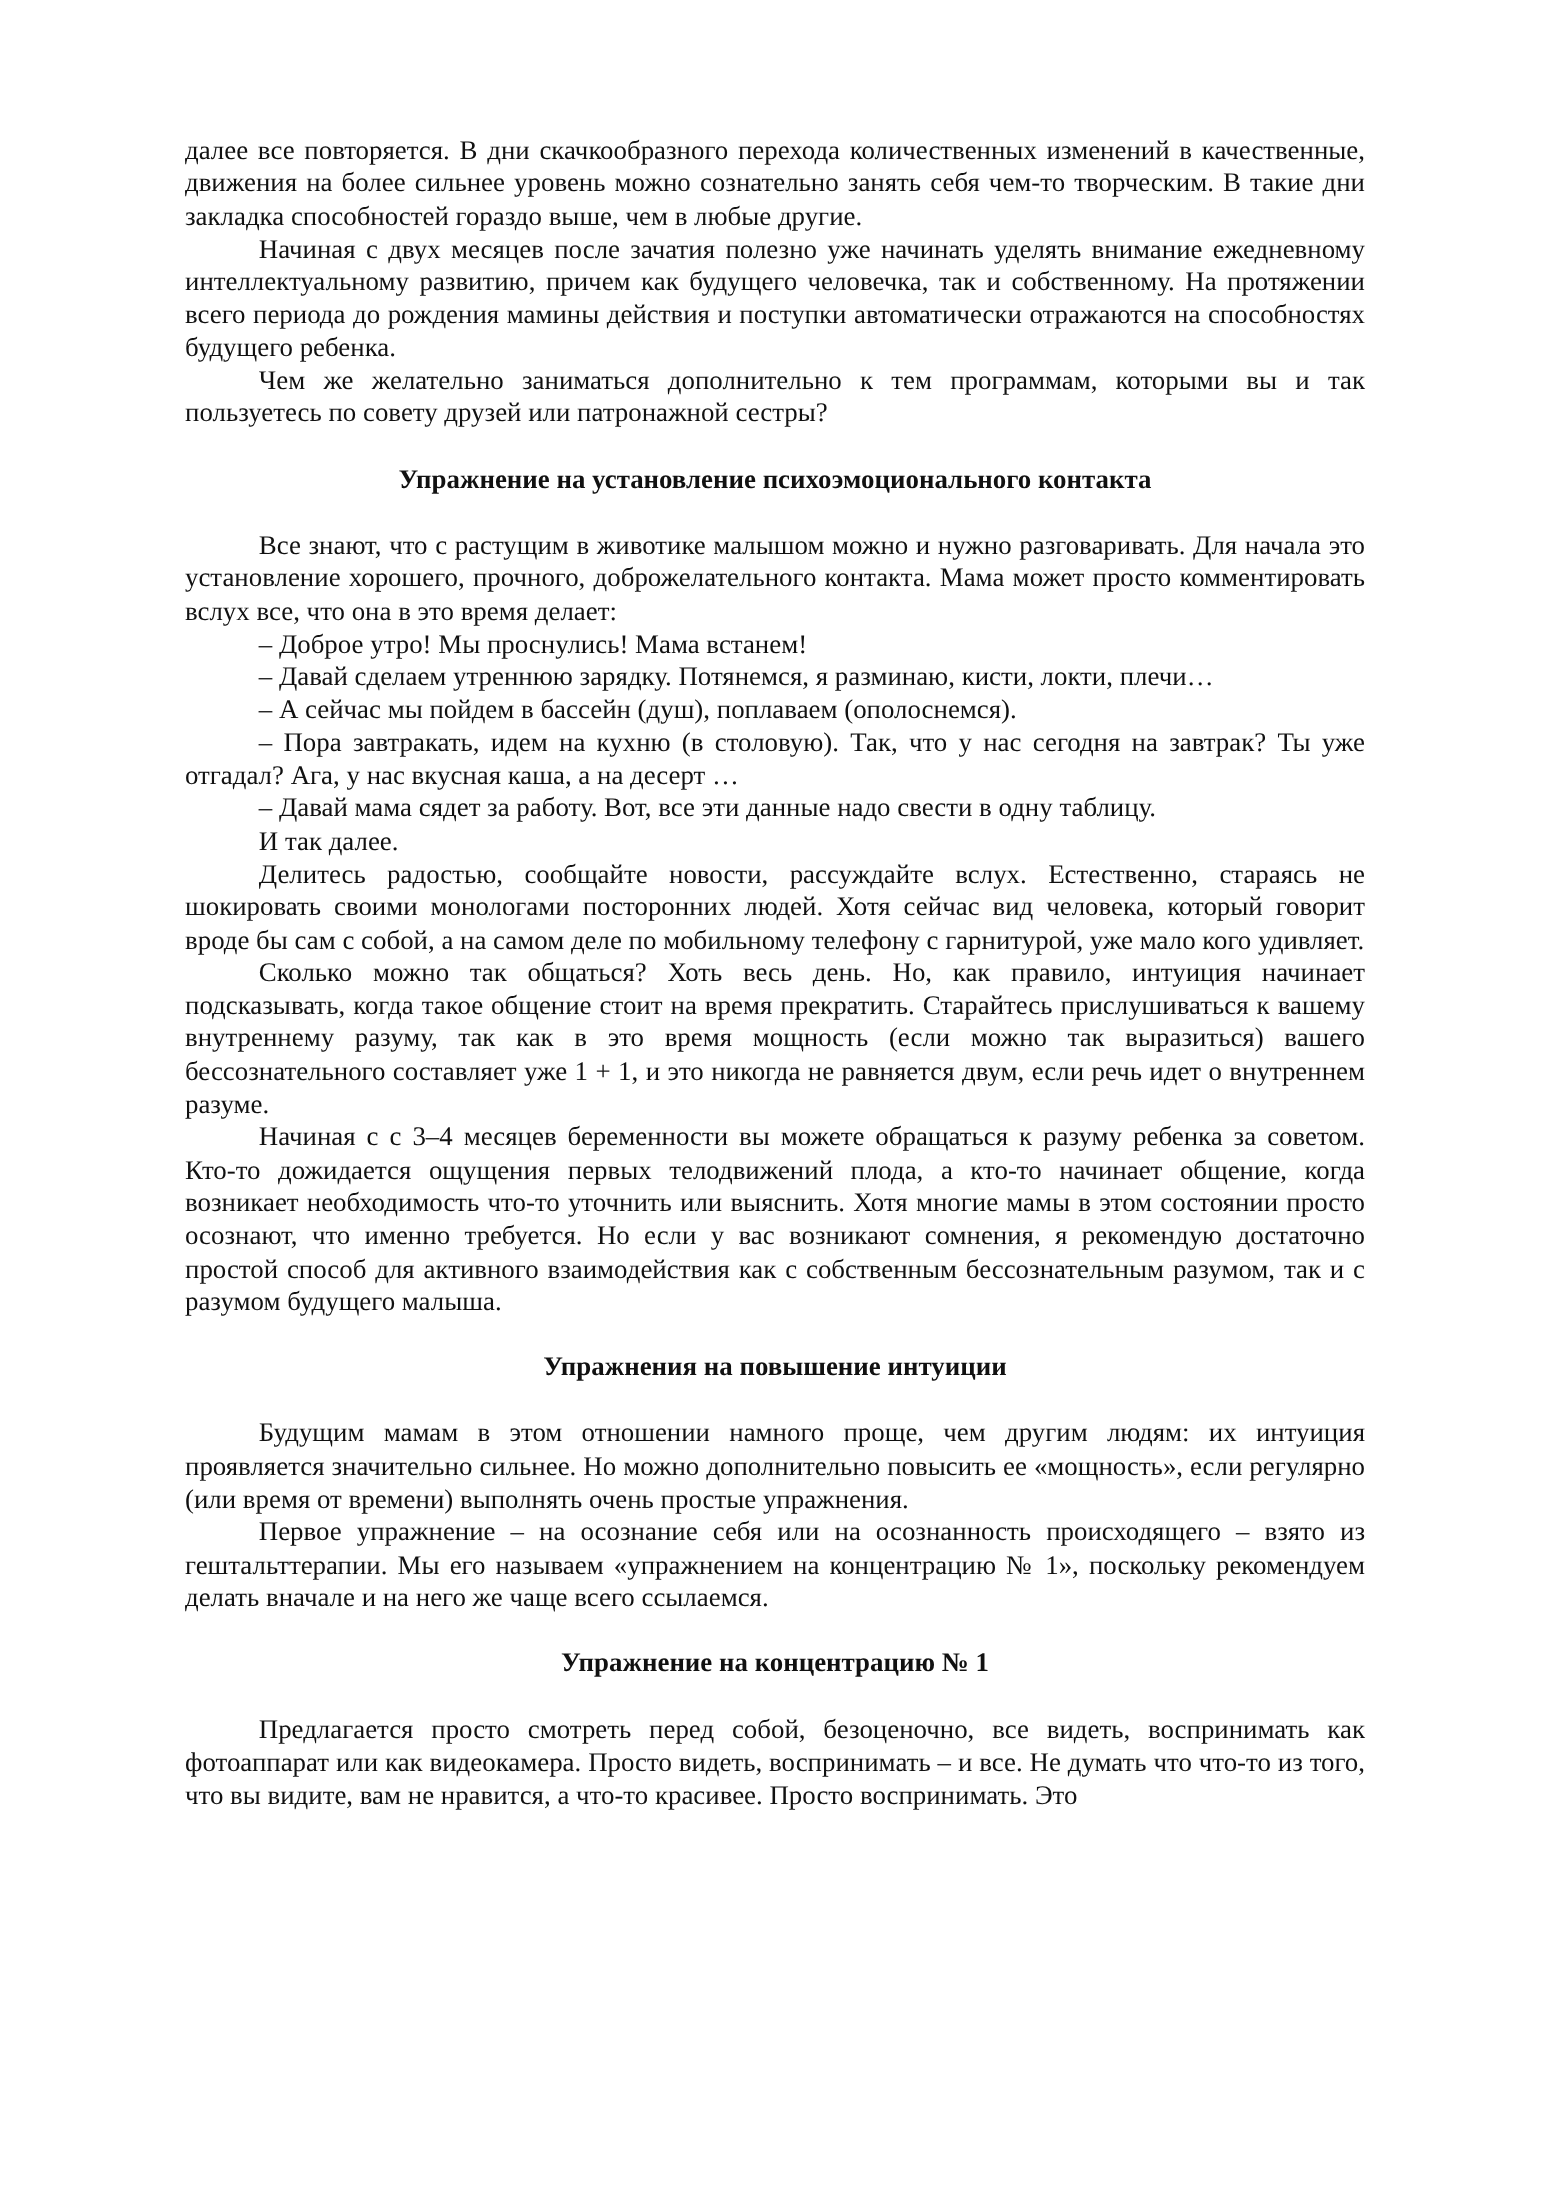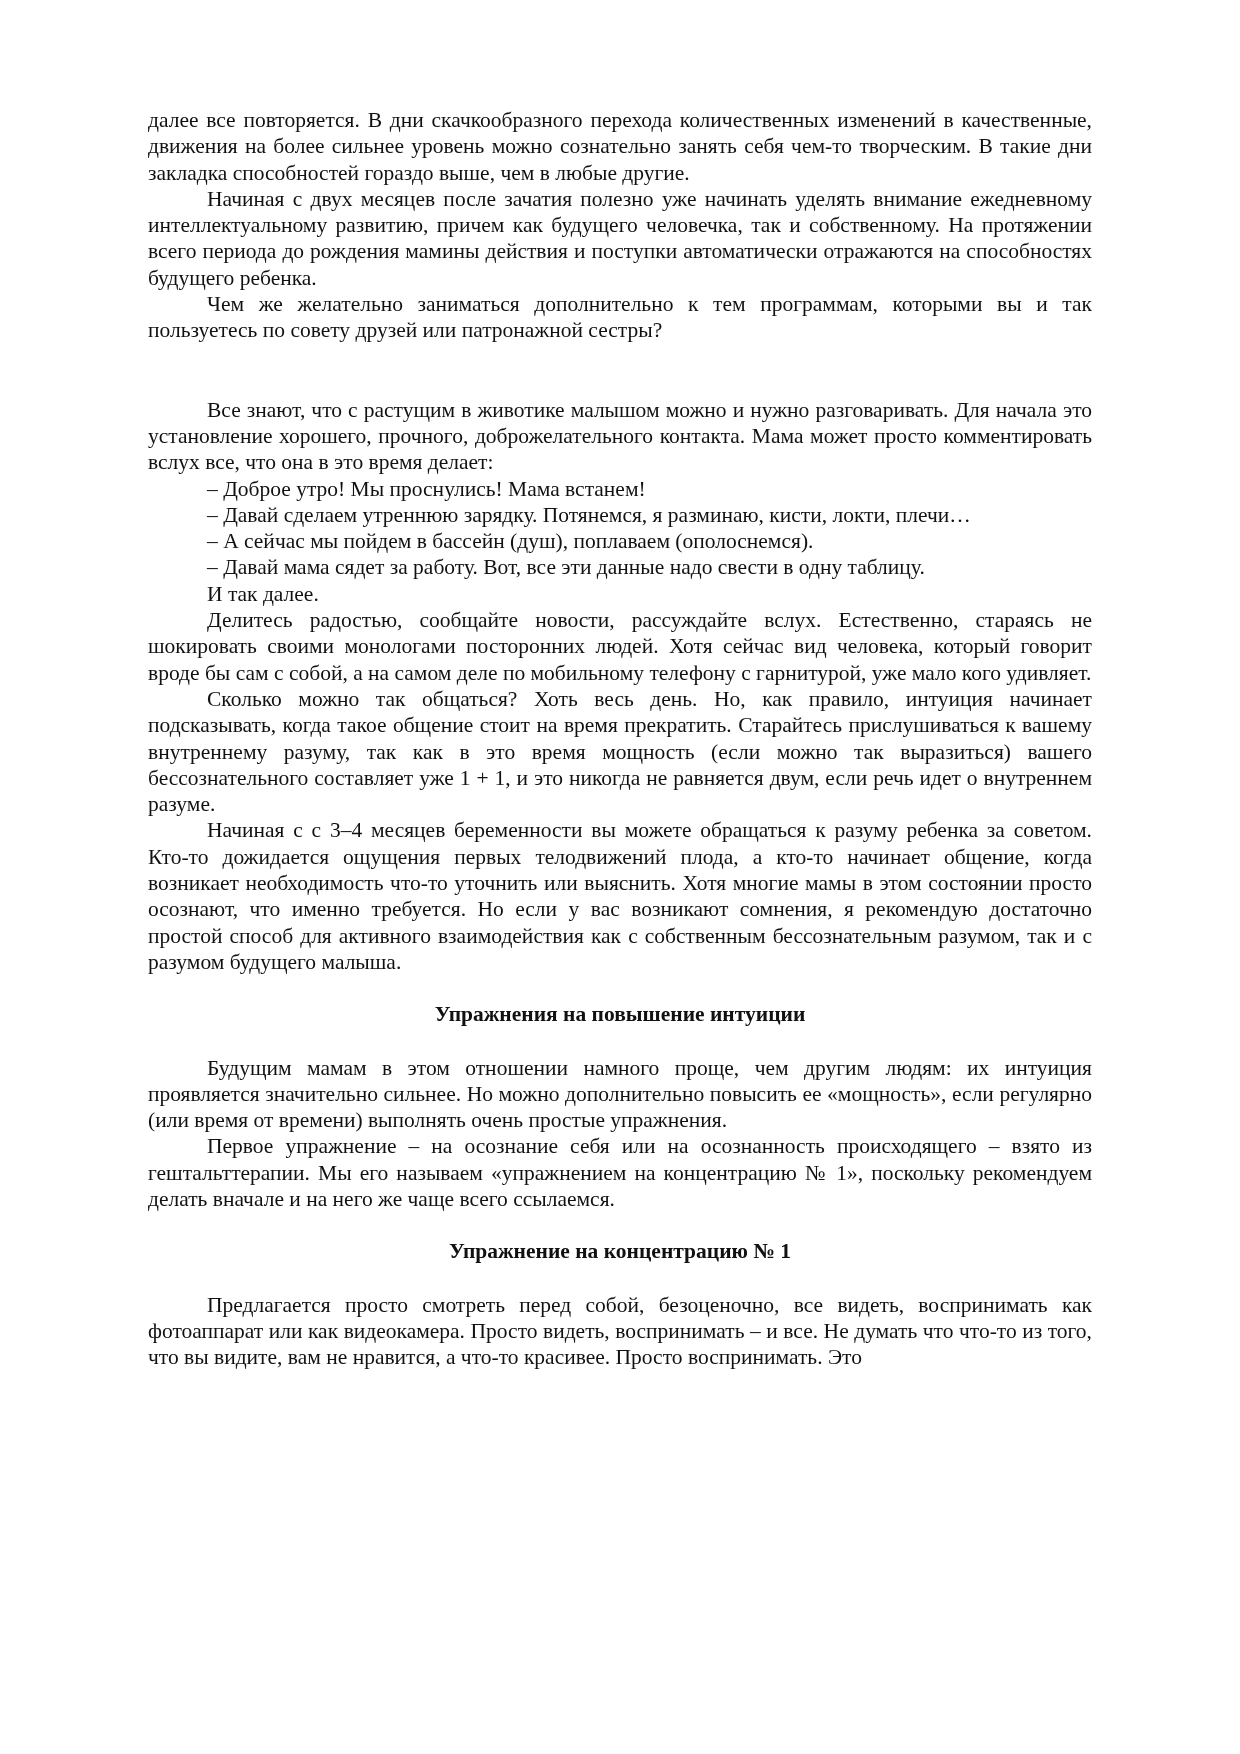--- a/index.html
+++ b/index.html
@@ -29,26 +29,28 @@
 </style>
 </head>
 <body>
 
 <div class="page">
   <p class="p noindent">далее все повторяется. В дни скачкообразного перехода количественных изменений в качественные, движения на более сильнее уровень можно сознательно занять себя чем-то творческим. В такие дни закладка способностей гораздо выше, чем в любые другие.</p>
   <p class="p indent">Начиная с двух месяцев после зачатия полезно уже начинать уделять внимание ежедневному интеллектуальному развитию, причем как будущего человечка, так и собственному. На протяжении всего периода до рождения мамины действия и поступки автоматически отражаются на способностях будущего ребенка.</p>
   <p class="p indent">Чем же желательно заниматься дополнительно к тем программам, которыми вы и так пользуетесь по совету друзей или патронажной сестры?</p>
 
   <div class="gap-before-heading"></div>
+  <h2 class="heading">Упражнение на установление психоэмоционального контакта</h2>
   <div class="gap-after-heading"></div>
 
   <p class="p indent">Все знают, что с растущим в животике малышом можно и нужно разговаривать. Для начала это установление хорошего, прочного, доброжелательного контакта. Мама может просто комментировать вслух все, что она в это время делает:</p>
   <p class="p indent">– Доброе утро! Мы проснулись! Мама встанем!</p>
   <p class="p indent">– Давай сделаем утреннюю зарядку. Потянемся, я разминаю, кисти, локти, плечи…</p>
   <p class="p indent">– А сейчас мы пойдем в бассейн (душ), поплаваем (ополоснемся).</p>
+  <p class="p indent">– Пора завтракать, идем на кухню (в столовую). Так, что у нас сегодня на завтрак? Ты уже отгадал? Ага, у нас вкусная каша, а на десерт …</p>
   <p class="p indent">– Давай мама сядет за работу. Вот, все эти данные надо свести в одну таблицу.</p>
   <p class="p indent">И так далее.</p>
   <p class="p indent">Делитесь радостью, сообщайте новости, рассуждайте вслух. Естественно, стараясь не шокировать своими монологами посторонних людей. Хотя сейчас вид человека, который говорит вроде бы сам с собой, а на самом деле по мобильному телефону с гарнитурой, уже мало кого удивляет.</p>
   <p class="p indent">Сколько можно так общаться? Хоть весь день. Но, как правило, интуиция начинает подсказывать, когда такое общение стоит на время прекратить. Старайтесь прислушиваться к вашему внутреннему разуму, так как в это время мощность (если можно так выразиться) вашего бессознательного составляет уже 1 + 1, и это никогда не равняется двум, если речь идет о внутреннем разуме.</p>
   <p class="p indent">Начиная с с 3–4 месяцев беременности вы можете обращаться к разуму ребенка за советом. Кто-то дожидается ощущения первых телодвижений плода, а кто-то начинает общение, когда возникает необходимость что-то уточнить или выяснить. Хотя многие мамы в этом состоянии просто осознают, что именно требуется. Но если у вас возникают сомнения, я рекомендую достаточно простой способ для активного взаимодействия как с собственным бессознательным разумом, так и с разумом будущего малыша.</p>
 
   <div class="gap-before-heading"></div>
   <h2 class="heading">Упражнения на повышение интуиции</h2>
   <div class="gap-after-heading"></div>
 

